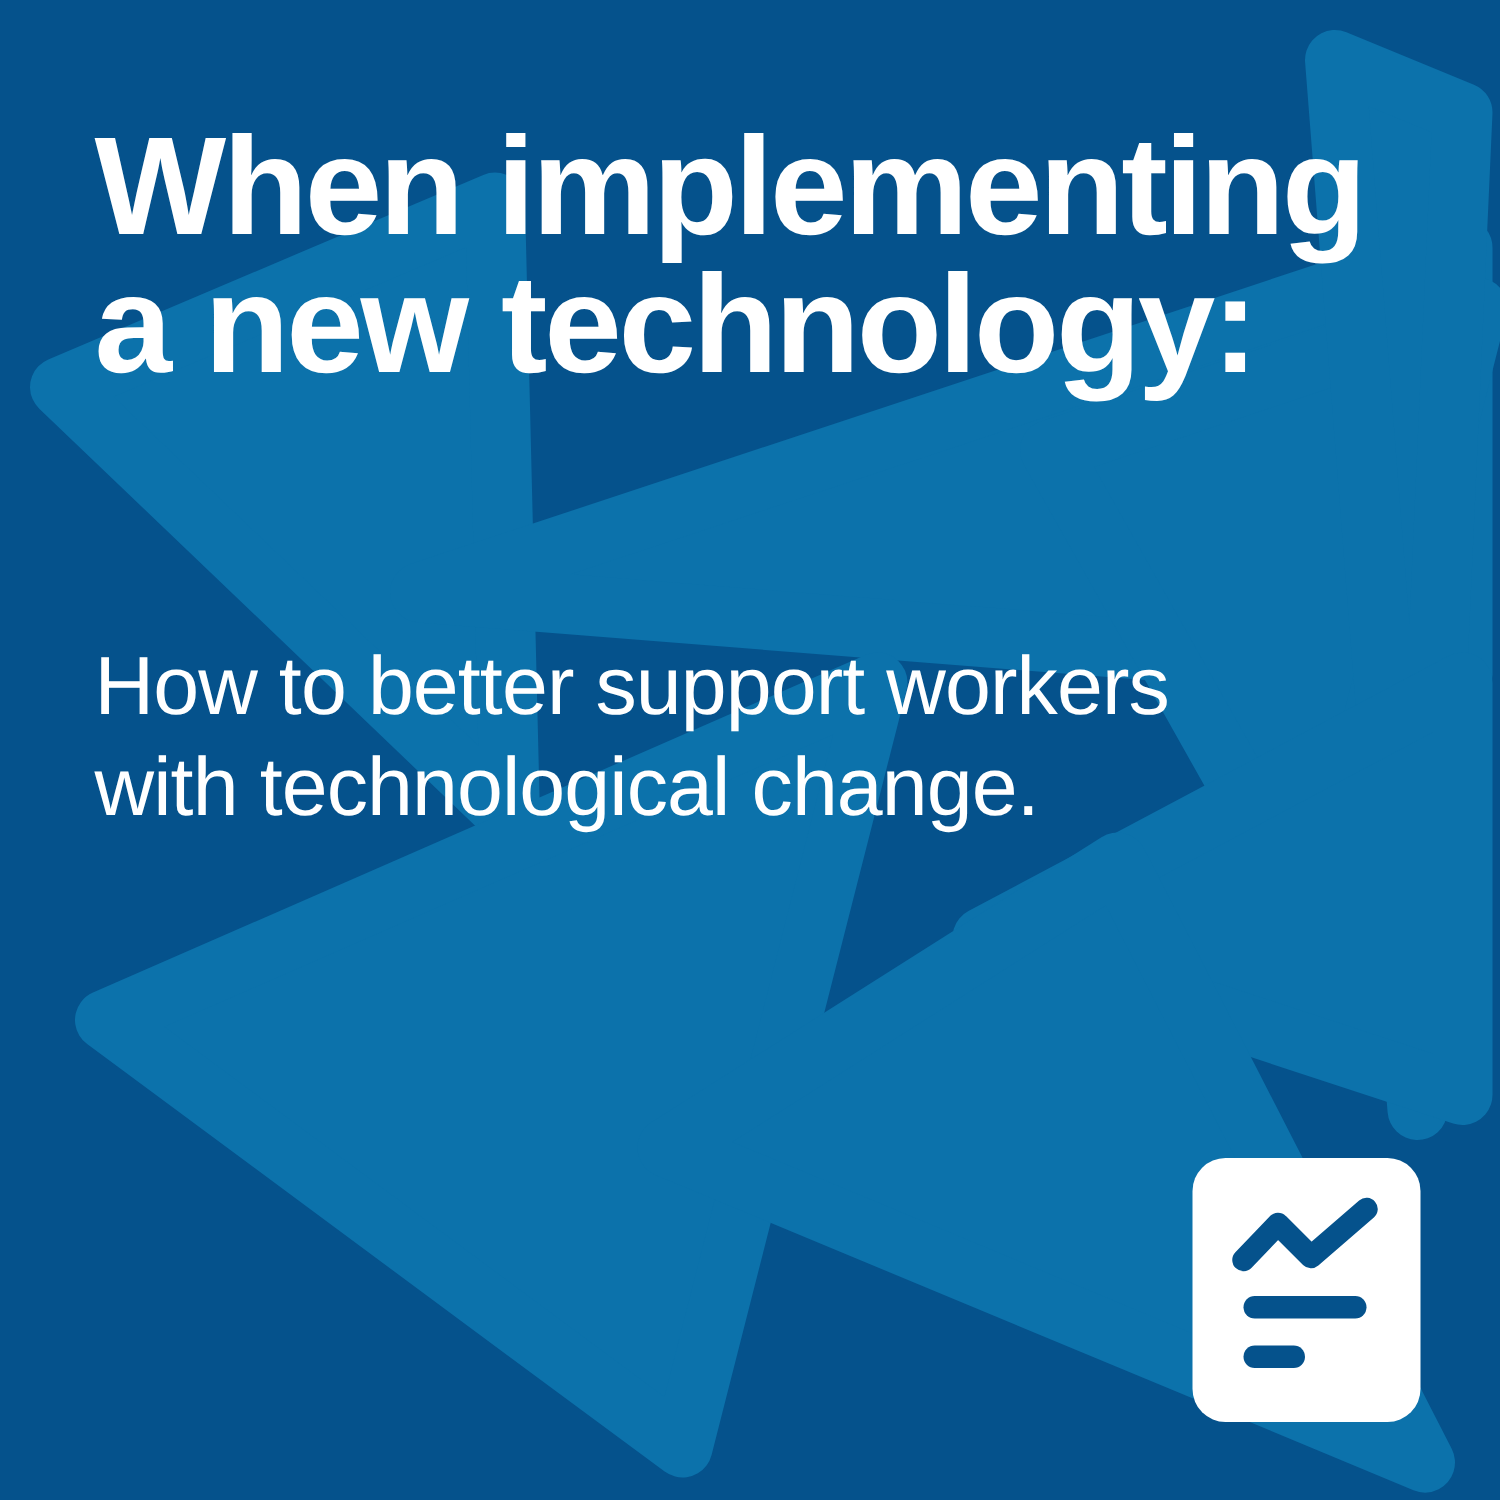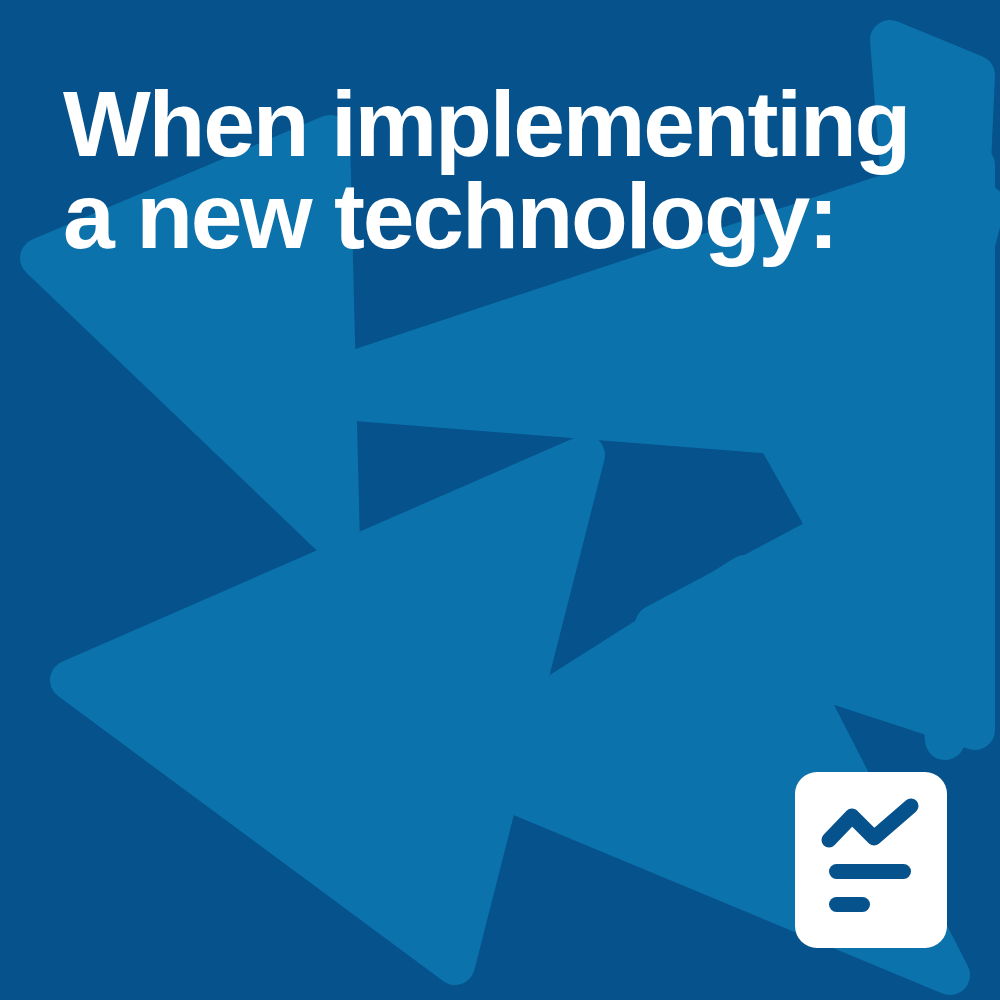--- a/index.html
+++ b/index.html
@@ -72,20 +72,21 @@
       <polygon points="890,40 975,75 945,740"></polygon>
       <polygon points="70,680 585,455 455,965"></polygon>
       <polygon points="655,625 975,730 975,455"></polygon>
       <polygon points="445,765 745,575 950,975"></polygon>
     </g>
   </svg>
 
   <div id="content">
     <h1 id="headline">When implementing a new technology:</h1>
 
+    <p id="subtitle">How to better support workers with technological change.</p>
   </div>
 
   <div id="logo-badge">
     <svg width="104" height="124" viewBox="0 0 104 124" aria-hidden="true">
       <g fill="none" stroke="#05528C" stroke-linecap="round" stroke-linejoin="round">
         <polyline stroke-width="15" points="10,42 33,18 55,40 92,8"></polyline>
       </g>
       <rect x="10" y="66" width="82" height="15" rx="7.5" fill="#05528C"></rect>
       <rect x="10" y="99" width="41" height="15" rx="7.5" fill="#05528C"></rect>
     </svg>

